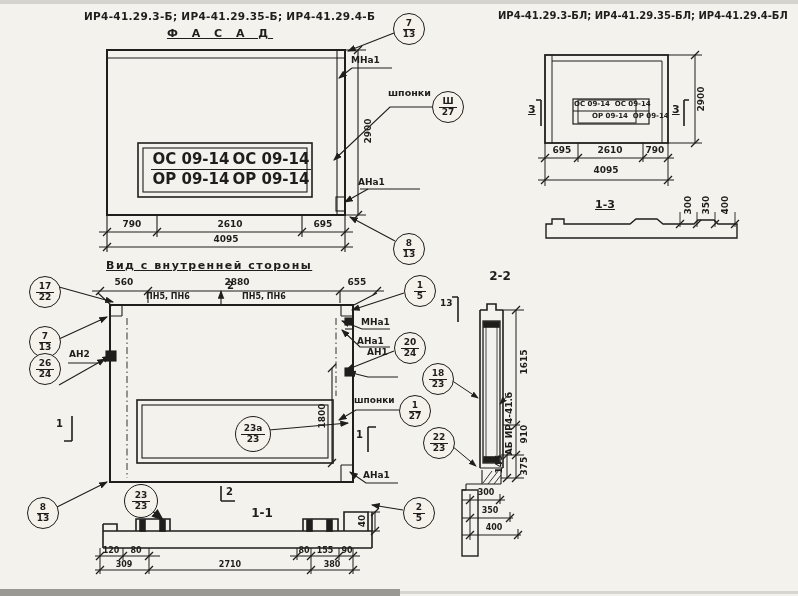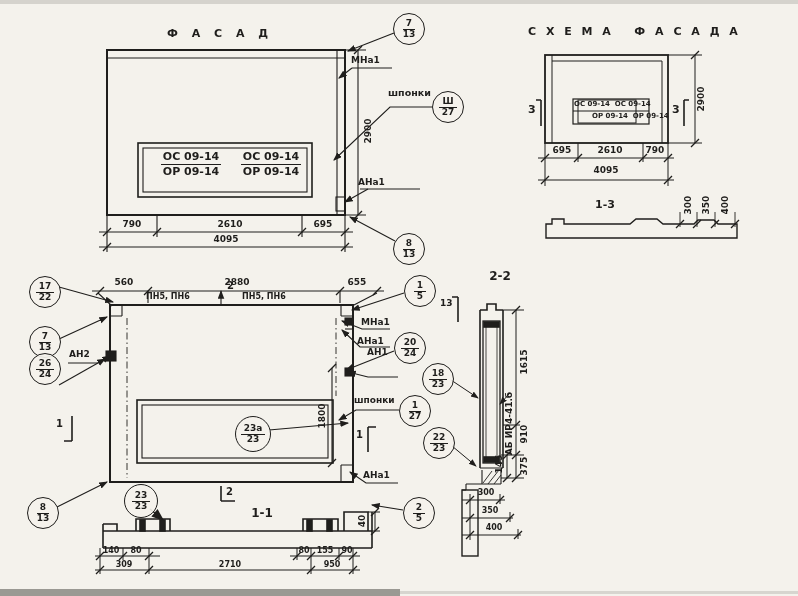--- a/index.html
+++ b/index.html
@@ -2,30 +2,30 @@
 <html><head>
 <meta charset="utf-8">
 <style>
   html,body{margin:0;padding:0;background:#dddcd6;}
   #canvas{position:relative;width:798px;height:596px;background:#f4f2ec;overflow:hidden;
           font-family:"DejaVu Sans",sans-serif;color:#1f1e1c;}
   .lbl{position:absolute;font-weight:bold;font-size:9px;line-height:1.1;color:#1f1e1c;
        white-space:pre;}
   .c{text-align:center;}
   .t8{font-size:8px;} .t7{font-size:7px;} .t10{font-size:10px;} .t105{font-size:10.5px;}
-  .t11{font-size:11px;} .t12{font-size:12px;}
+  .t11{font-size:11px;text-decoration:underline;} .t12{font-size:12px;}
   .rot{position:absolute;display:flex;align-items:center;justify-content:center;
        font-weight:bold;font-size:9px;transform:rotate(-90deg);white-space:pre;color:#1f1e1c;}
   .co{position:absolute;width:30px;height:30px;border:1.7px solid #1f1e1c;border-radius:50%;
       display:flex;flex-direction:column;align-items:center;justify-content:center;
       background:rgba(244,242,236,0.92);font-weight:bold;font-size:9px;line-height:1.1;}
   .co .t{padding:0 3px;border-bottom:1.3px solid #1f1e1c;}
   .co .b{padding:0 3px;}
   .frac{position:absolute;display:flex;flex-direction:column;align-items:center;
-        font-weight:bold;font-size:11px;line-height:1.25;}
+        font-weight:bold;font-size:15px;line-height:1.25;}
   .frac .ft{border-bottom:1.5px solid #1f1e1c;padding:0 2px;}
   .band{position:absolute;}
 </style>
 </head>
 <body>
 
 <div id="canvas">
 
   <div class="band" style="left:0;top:0;width:798px;height:4px;background:#c7c6c0;opacity:.7;"></div>
   <div class="band" style="left:0;top:589px;width:400px;height:7px;background:#5e5d58;opacity:.6;"></div>
@@ -152,20 +152,21 @@
                M503,459 L511,451 M503,482 L511,474
                M466,504 L474,496 M496,504 L504,496 M466,522 L474,514 M506,522 L514,514
                M466,539 L474,531 M514,539 L522,531"></path>
       <path stroke-width="1.6" d="M458,297 V322 M452,297 H458"></path>
       <path d="M451,380 L478,398" marker-end="url(#ah)"></path>
       <path d="M452,446 L476,466" marker-end="url(#ah)"></path>
       <path d="M509,394 L500,404" marker-end="url(#ah)"></path>
     </g>
   </svg>
 
+  <div class="lbl t105" style="left:84px;top:11px;width:315px;letter-spacing:.3px">ИР4-41.29.3-Б; ИР4-41.29.35-Б; ИР4-41.29.4-Б</div>
   <div class="lbl t11 c" style="left:150px;top:28px;width:140px;letter-spacing:5px">Ф А С А Д</div>
 
   <div class="frac" style="left:150px;top:150px;width:82px">
     <span class="ft">ОС 09-14</span>
     <span class="fb">ОР 09-14</span>
   </div>
   <div class="frac" style="left:230px;top:150px;width:82px">
     <span class="ft">ОС 09-14</span>
     <span class="fb">ОР 09-14</span>
   </div>
@@ -186,35 +187,36 @@
   </div>
   <div class="co" style="left:432px;top:91px">
     <span class="t">Ш</span>
     <span class="b">27</span>
   </div>
   <div class="co" style="left:393px;top:233px">
     <span class="t">8</span>
     <span class="b">13</span>
   </div>
 
-  <div class="lbl t11 c" style="left:528px;top:26px;width:192px;letter-spacing:3px">С Х Е М А   Ф А С А Д А</div>
+  <div class="lbl t10" style="left:498px;top:10px;width:300px">ИР4-41.29.3-БЛ; ИР4-41.29.35-БЛ; ИР4-41.29.4-БЛ</div>
   <div class="lbl t7 c" style="left:574px;top:101px;width:74px">ОС 09-14  ОС 09-14</div>
   <div class="lbl t7 c" style="left:592px;top:113px;width:74px">ОР 09-14  ОР 09-14</div>
   <div class="lbl t11" style="left:528px;top:104px">3</div>
   <div class="lbl t11" style="left:672px;top:104px">3</div>
   <div class="lbl c" style="left:542px;top:146px;width:40px">695</div>
   <div class="lbl c" style="left:580px;top:146px;width:60px">2610</div>
   <div class="lbl c" style="left:635px;top:146px;width:40px">790</div>
   <div class="lbl c" style="left:576px;top:166px;width:60px">4095</div>
   <div class="rot" style="left:681px;top:92px;width:40px;height:14px">2900</div>
   <div class="lbl t11 c" style="left:583px;top:199px;width:44px">1-3</div>
   <div class="rot t8" style="left:673px;top:199px;width:30px;height:12px">300</div>
   <div class="rot t8" style="left:691px;top:199px;width:30px;height:12px">350</div>
   <div class="rot t8" style="left:710px;top:199px;width:30px;height:12px">400</div>
 
+  <div class="lbl t11" style="left:106px;top:260px;width:260px;letter-spacing:1.5px">Вид с внутренней стороны</div>
   <div class="lbl c" style="left:104px;top:278px;width:40px">560</div>
   <div class="lbl c" style="left:207px;top:278px;width:60px">2880</div>
   <div class="lbl c" style="left:337px;top:278px;width:40px">655</div>
   <div class="lbl t8" style="left:146px;top:293px">ПН5, ПН6</div>
   <div class="lbl t8" style="left:242px;top:293px">ПН5, ПН6</div>
   <div class="lbl t10" style="left:227px;top:280px">2</div>
   <div class="lbl t10" style="left:226px;top:486px">2</div>
   <div class="lbl t10" style="left:56px;top:418px">1</div>
   <div class="lbl t10" style="left:356px;top:429px">1</div>
 
@@ -263,28 +265,28 @@
   <div class="co" style="left:124px;top:484px;width:32px;height:32px">
     <span class="t">23</span>
     <span class="b">23</span>
   </div>
   <div class="co" style="left:403px;top:497px">
     <span class="t">2</span>
     <span class="b">5</span>
   </div>
 
   <div class="lbl t12 c" style="left:238px;top:507px;width:48px">1-1</div>
-  <div class="lbl t8 c" style="left:96px;top:547px;width:30px">140</div>
+  <div class="lbl t8 c" style="left:96px;top:547px;width:30px">120</div>
   <div class="lbl t8 c" style="left:121px;top:547px;width:30px">80</div>
   <div class="lbl t8 c" style="left:290px;top:547px;width:28px">80</div>
   <div class="lbl t8 c" style="left:311px;top:547px;width:28px">155</div>
   <div class="lbl t8 c" style="left:333px;top:547px;width:28px">90</div>
   <div class="lbl t8 c" style="left:104px;top:561px;width:40px">309</div>
   <div class="lbl t8 c" style="left:200px;top:561px;width:60px">2710</div>
-  <div class="lbl t8 c" style="left:312px;top:561px;width:40px">950</div>
+  <div class="lbl t8 c" style="left:312px;top:561px;width:40px">380</div>
 
   <div class="lbl t12 c" style="left:477px;top:270px;width:46px">2-2</div>
   <div class="lbl" style="left:440px;top:299px">13</div>
   <div class="rot t8" style="left:478px;top:417px;width:60px;height:13px">АБ ИР4-41.б</div>
   <div class="rot t8" style="left:504px;top:355px;width:40px;height:14px">1615</div>
   <div class="rot t8" style="left:504px;top:427px;width:40px;height:14px">910</div>
   <div class="rot t8" style="left:484px;top:457px;width:30px;height:14px">145</div>
   <div class="rot t8" style="left:504px;top:459px;width:40px;height:14px">375</div>
   <div class="lbl t8 c" style="left:466px;top:489px;width:40px">300</div>
   <div class="lbl t8 c" style="left:470px;top:507px;width:40px">350</div>

